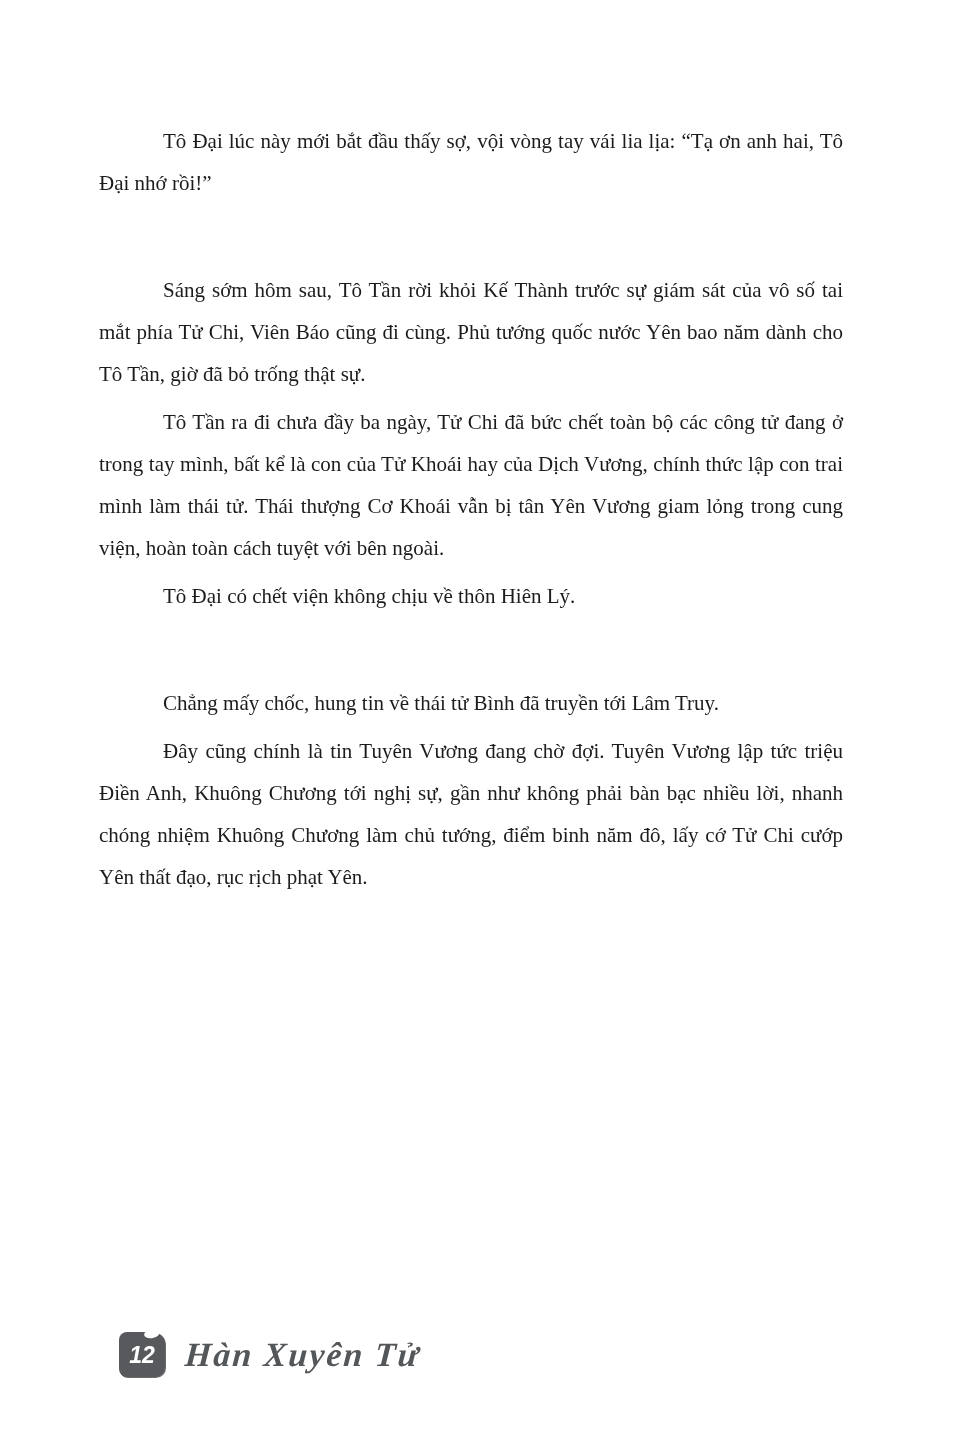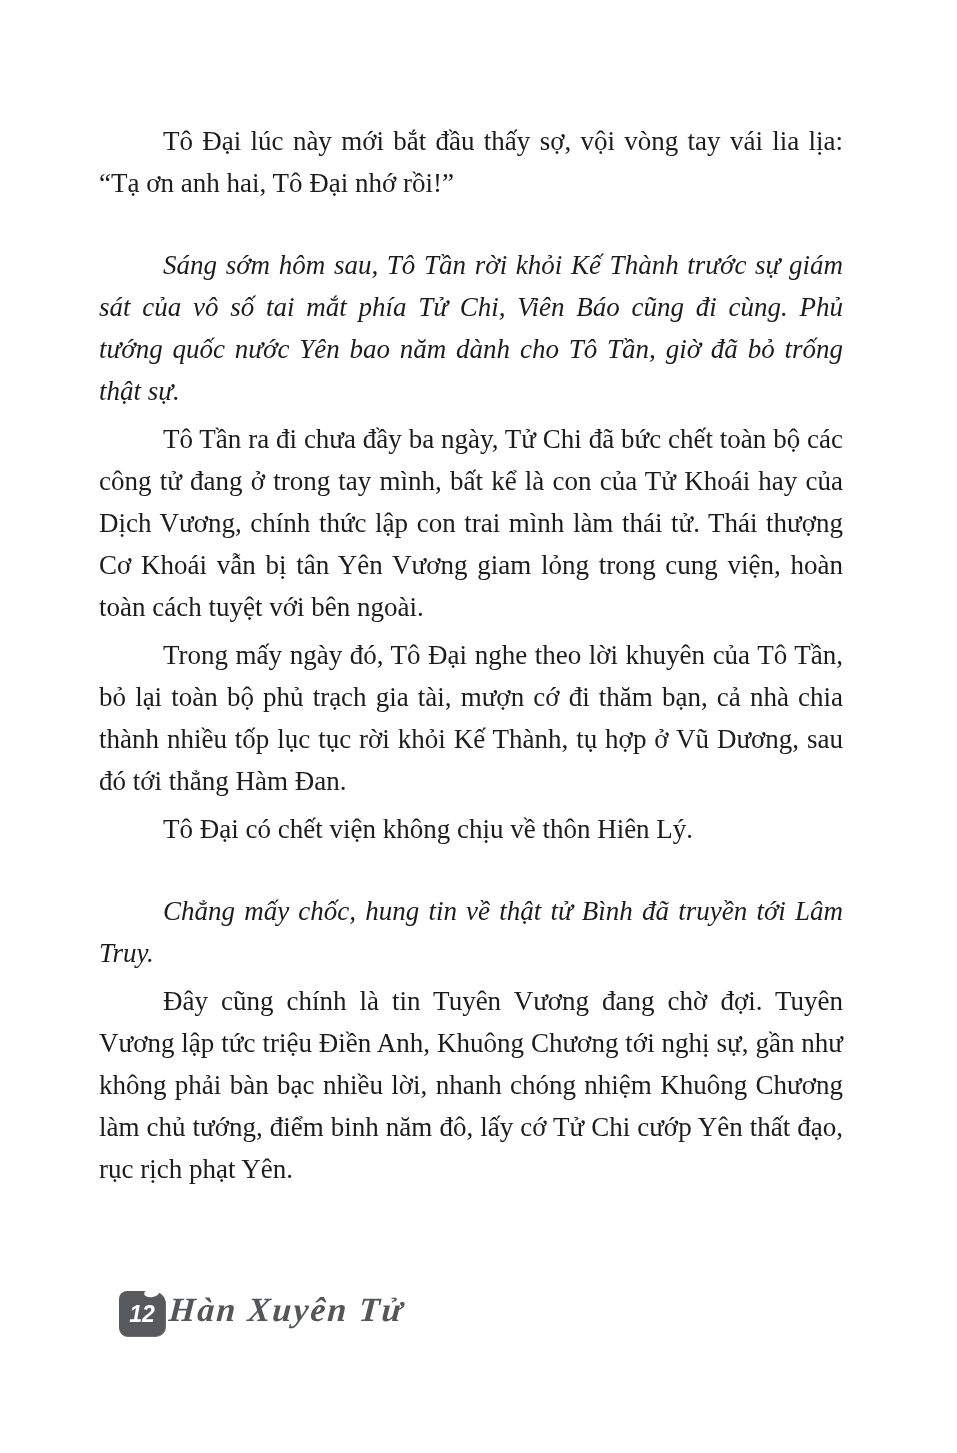--- a/index.html
+++ b/index.html
@@ -15,38 +15,38 @@
     position: absolute;
     inset: 0;
     background: #ffffff;
   }
   .text-block {
     position: absolute;
     left: 99px;
     top: 120px;
     width: 744px;
     color: #1c1c1c;
-    font-size: 27px;
+    font-size: 21px;
     line-height: 42px;
     text-align: justify;
     text-justify: inter-word;
   }
   .text-block p {
     margin: 6px 0 0 0;
     text-indent: 64px;
   }
   .text-block p:first-child { margin-top: 0; }
-  .text-block p.gap-before { margin-top: 40px; font-style: italic; }
+  .text-block p.gap-before { margin-top: 65px; }
   .footer {
     position: absolute;
     left: 119px;
-    top: 1291px;
+    top: 1332px;
     display: flex;
-    align-items: flex-start;
-    gap: 4px;
+    align-items: center;
+    gap: 20px;
   }
   .pagenum-box {
     width: 46px;
     height: 45px;
     background: #58595c;
     border-radius: 8px 12px 10px 8px;
     box-shadow: 1px 1px 0 #6b6c6e;
     display: flex;
     align-items: center;
     justify-content: center;
@@ -85,23 +85,22 @@
 </style>
 </head>
 <body>
 
 <div class="page">
 
   <main class="text-block">
     <p>Tô Đại lúc này mới bắt đầu thấy sợ, vội vòng tay vái lia lịa: “Tạ ơn anh hai, Tô Đại nhớ rồi!”</p>
     <p class="gap-before">Sáng sớm hôm sau, Tô Tần rời khỏi Kế Thành trước sự giám sát của vô số tai mắt phía Tử Chi, Viên Báo cũng đi cùng. Phủ tướng quốc nước Yên bao năm dành cho Tô Tần, giờ đã bỏ trống thật sự.</p>
     <p>Tô Tần ra đi chưa đầy ba ngày, Tử Chi đã bức chết toàn bộ các công tử đang ở trong tay mình, bất kể là con của Tử Khoái hay của Dịch Vương, chính thức lập con trai mình làm thái tử. Thái thượng Cơ Khoái vẫn bị tân Yên Vương giam lỏng trong cung viện, hoàn toàn cách tuyệt với bên ngoài.</p>
-    <p>Trong mấy ngày đó, Tô Đại nghe theo lời khuyên của Tô Tần, bỏ lại toàn bộ phủ trạch gia tài, mượn cớ đi thăm bạn, cả nhà chia thành nhiều tốp lục tục rời khỏi Kế Thành, tụ hợp ở Vũ Dương, sau đó tới thẳng Hàm Đan.</p>
     <p>Tô Đại có chết viện không chịu về thôn Hiên Lý.</p>
-    <p class="gap-before">Chẳng mấy chốc, hung tin về thật tử Bình đã truyền tới Lâm Truy.</p>
+    <p class="gap-before">Chẳng mấy chốc, hung tin về thái tử Bình đã truyền tới Lâm Truy.</p>
     <p>Đây cũng chính là tin Tuyên Vương đang chờ đợi. Tuyên Vương lập tức triệu Điền Anh, Khuông Chương tới nghị sự, gần như không phải bàn bạc nhiều lời, nhanh chóng nhiệm Khuông Chương làm chủ tướng, điểm binh năm đô, lấy cớ Tử Chi cướp Yên thất đạo, rục rịch phạt Yên.</p>
   </main>
 
   <footer class="footer">
     <div class="pagenum-box">
       <span class="pagenum">12</span>
     </div>
     <div class="logo">Hàn Xuyên Tử</div>
   </footer>
 

